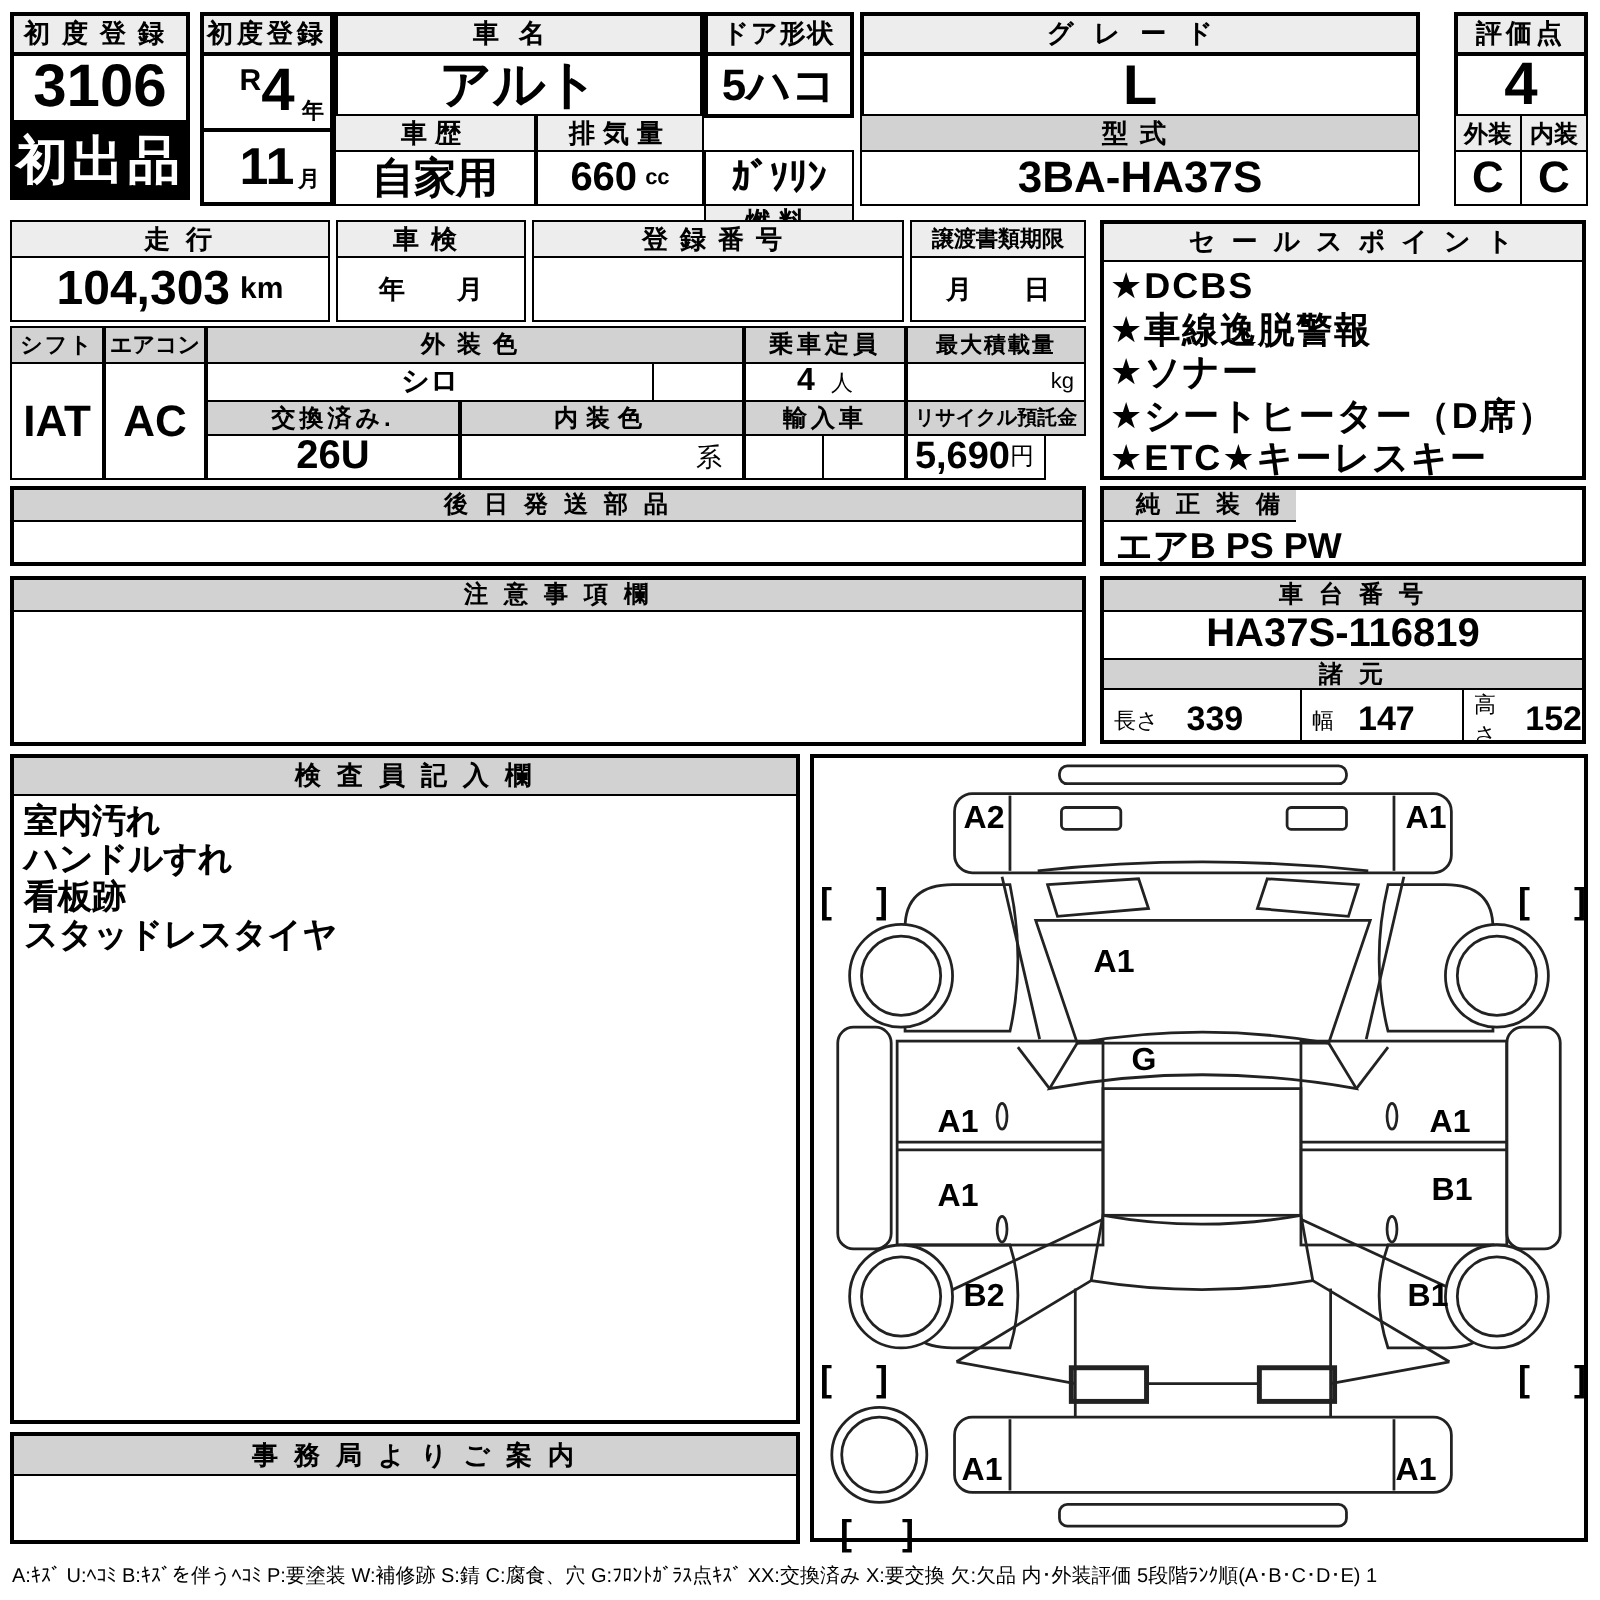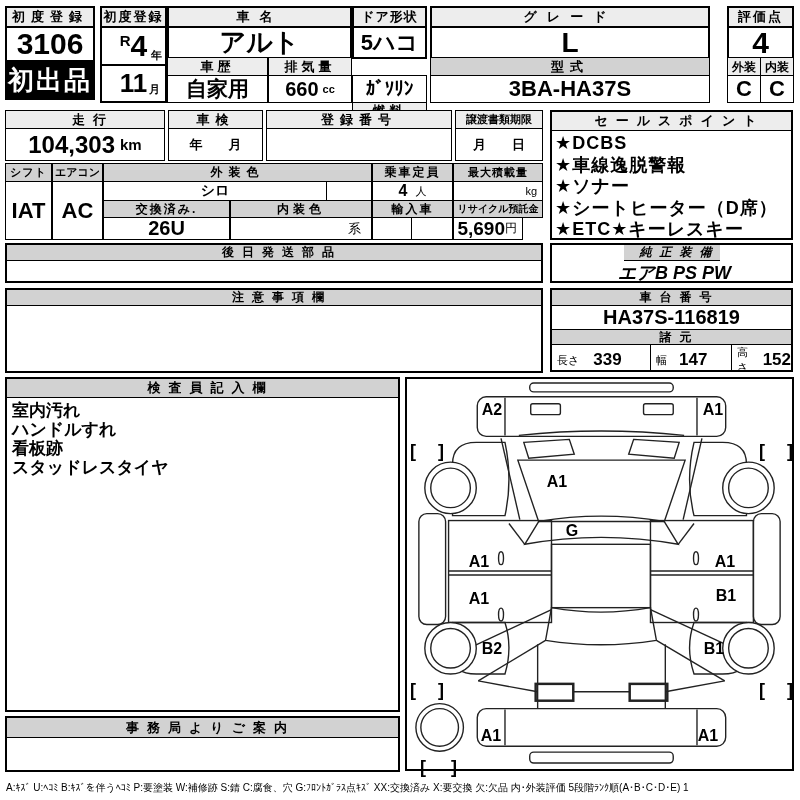--- a/index.html
+++ b/index.html
@@ -123,21 +123,21 @@
   <div class="cell right" style="left:453px;top:217px;width:70px;height:23px;">
     <span style="font-size:19px;font-weight:bold;">5,690</span>
     <span style="font-size:12px;">円</span>
   </div>
 
   <div class="cell b2" style="left:5px;top:243px;width:538px;height:40px;flex-direction:column;align-items:stretch;justify-content:flex-start;">
     <div class="hg ls8" style="height:15px;border-bottom:1px solid #000;display:flex;align-items:center;justify-content:center;">後日発送部品</div>
     <div style="flex:1;"></div>
   </div>
 
-  <div class="cell b2" style="left:550px;top:243px;width:243px;height:40px;flex-direction:column;align-items:center;justify-content:flex-start;font-style:italic;">
+  <div class="cell b2" style="left:550px;top:243px;width:243px;height:40px;flex-direction:column;align-items:flex-start;justify-content:flex-start;">
     <div class="hg ls8" style="height:15px;border-bottom:1px solid #000;display:flex;align-items:center;justify-content:center;">純正装備</div>
     <div style="flex:1;display:flex;align-items:center;padding-left:6px;font-size:18px;font-weight:bold;">エアB PS PW</div>
   </div>
 
   <div class="cell b2" style="left:5px;top:288px;width:538px;height:85px;flex-direction:column;align-items:stretch;justify-content:flex-start;">
     <div class="hg ls8" style="height:15px;border-bottom:1px solid #000;display:flex;align-items:center;justify-content:center;">注意事項欄</div>
     <div style="flex:1;"></div>
   </div>
 
   <div class="cell b2" style="left:550px;top:288px;width:243px;height:84px;flex-direction:column;align-items:stretch;justify-content:flex-start;">

